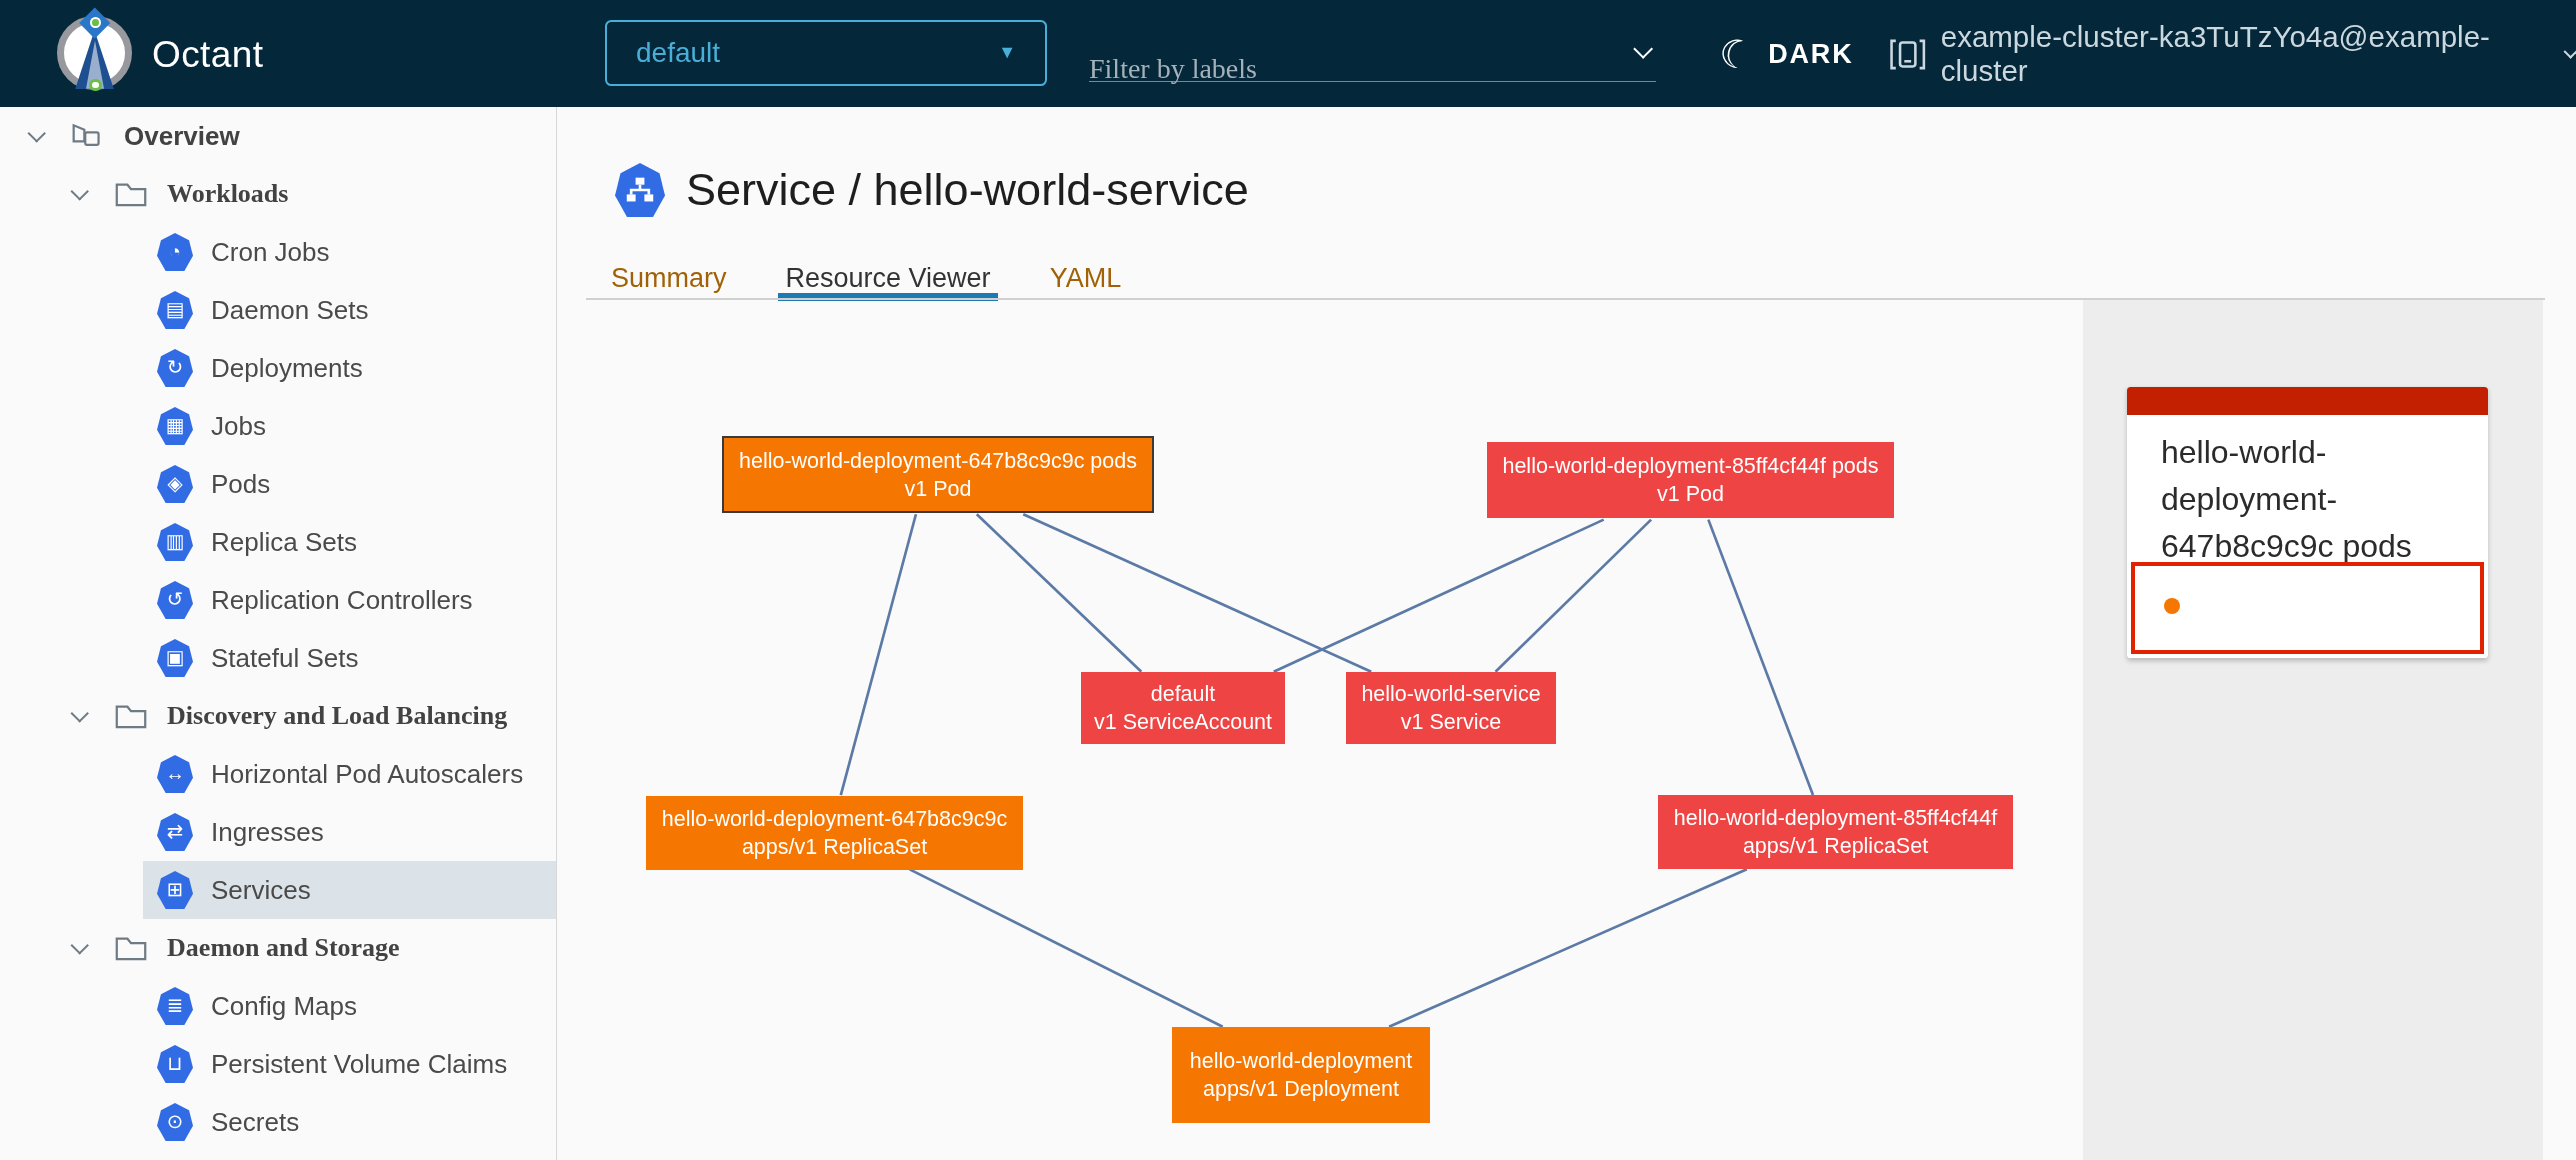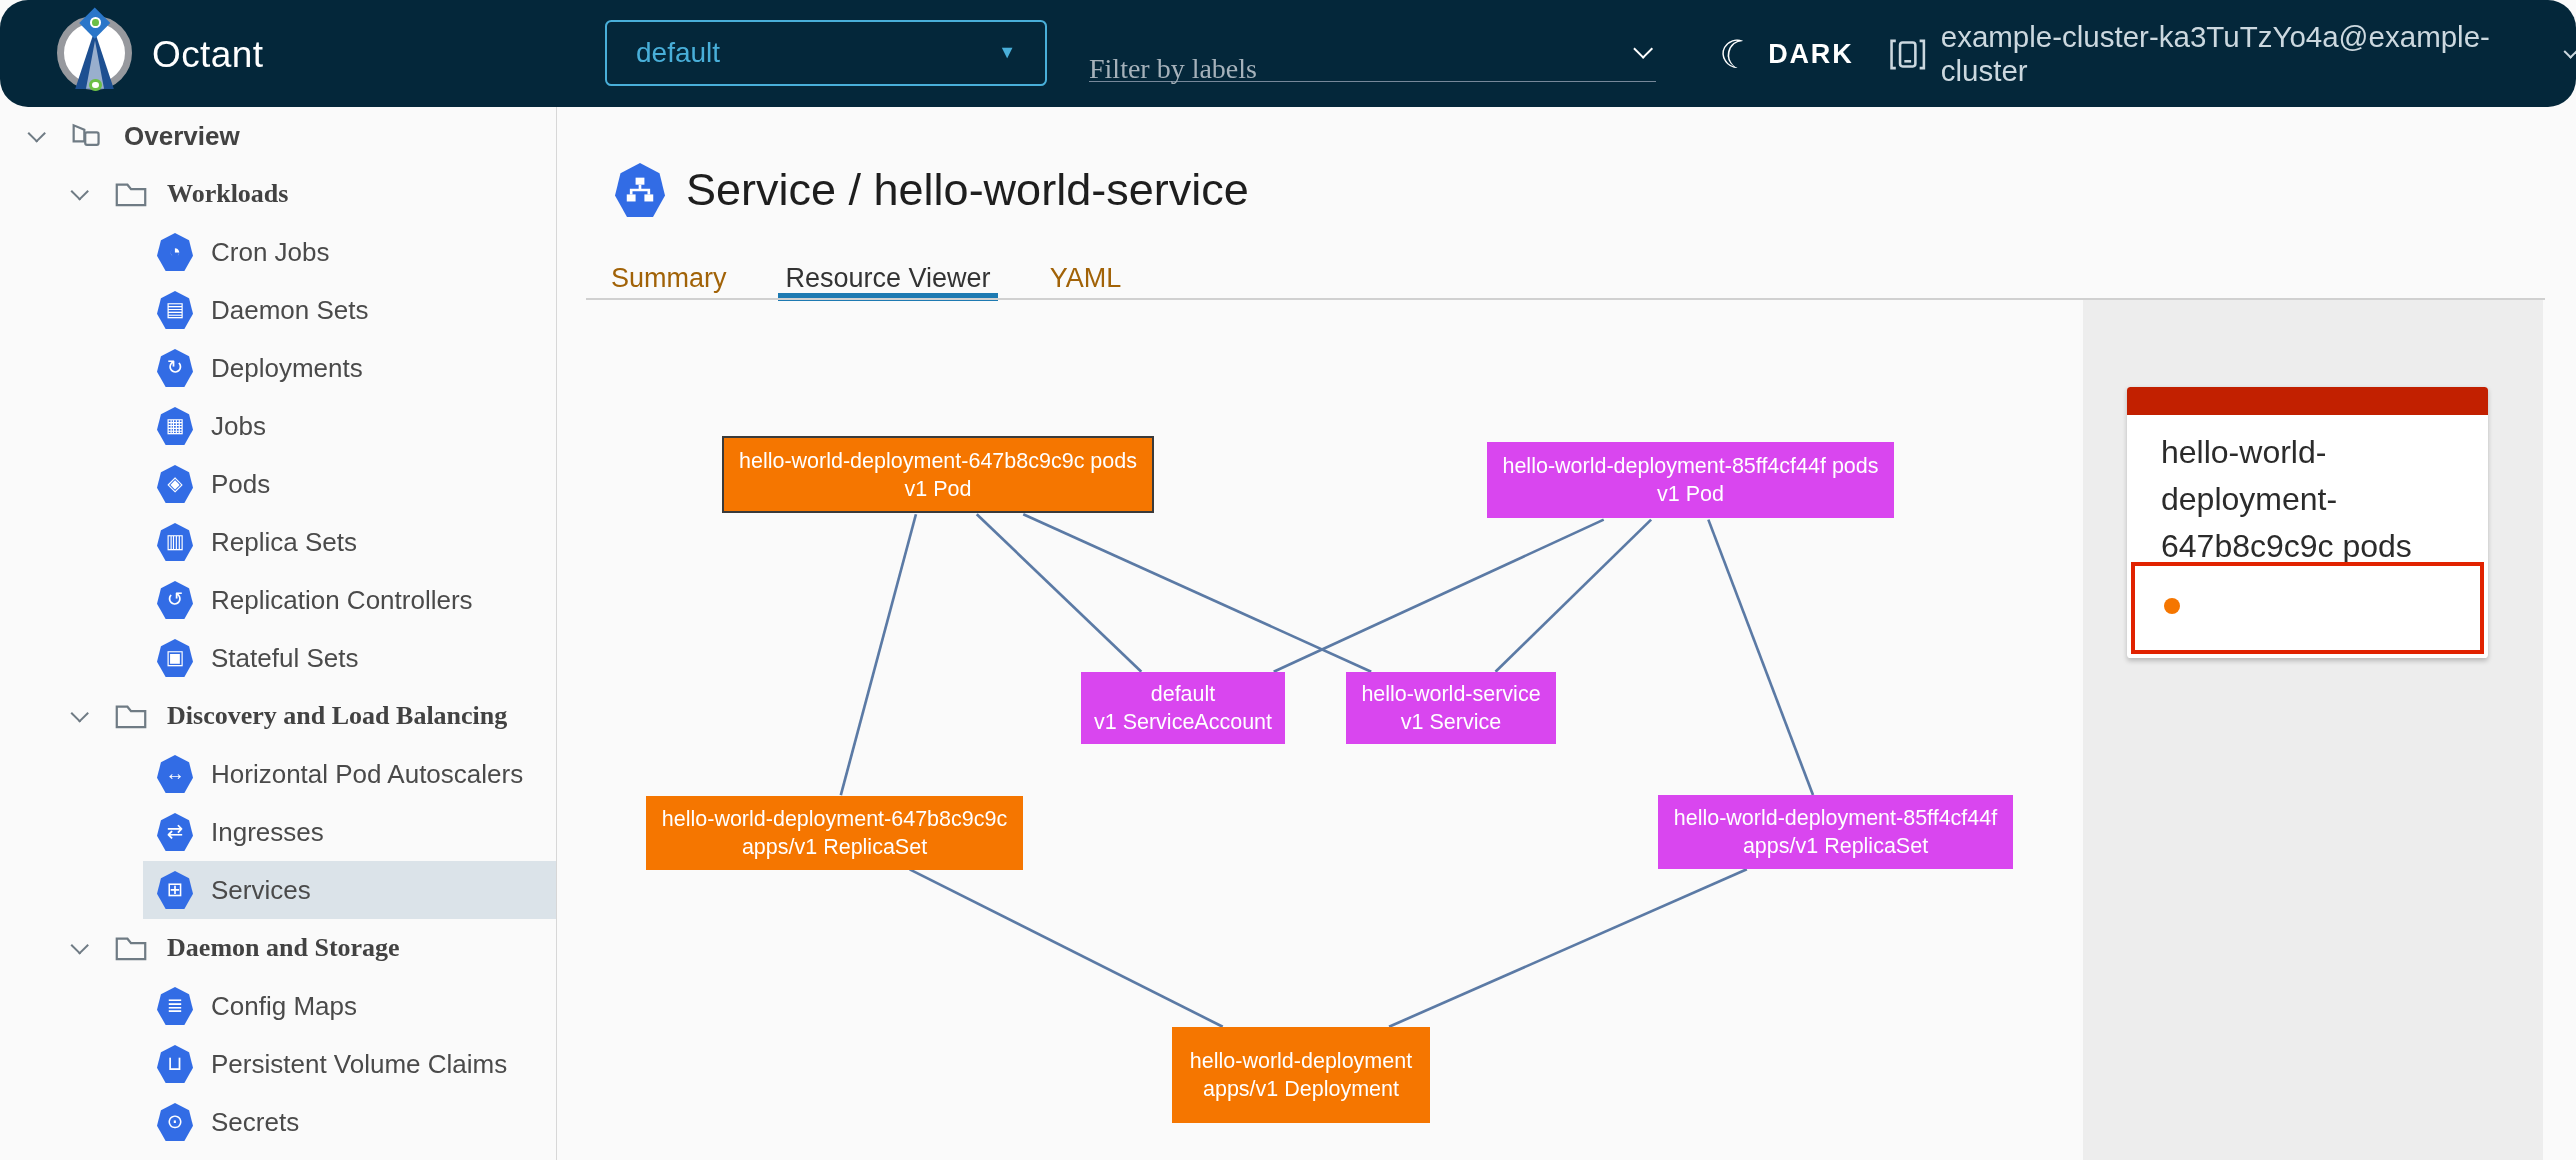--- a/index.html
+++ b/index.html
@@ -1,21 +1,21 @@
 <!DOCTYPE html>
 <html style="font-size:14.3px"><head>
 <meta charset="utf-8">
 <style>
   * { box-sizing: border-box; margin: 0; padding: 0; }
   html,body { background:#fafafa; }
   .page { position:relative; width:2576px; height:1160px; overflow:hidden;
           font-family:"Liberation Sans","DejaVu Sans",sans-serif; background:#fafafa; }
 
   
-  .header { position:absolute; left:0; top:0; width:2576px; height:107px; background:#04273a;border-radius:28px; }
+  .header { position:absolute; left:0; top:0; width:2576px; height:107px; background:#04273a; }
   .logo { position:absolute; left:52px; top:10.7px; width:85px; height:85px; }
   .logo-ring { position:absolute; inset:5.4px; border-radius:50%; background:#fff; border:7.2px solid #97999e; }
   .logo-fan { position:absolute; left:23px; top:19.7px; width:39px; height:59px; background:#1d4f91;
               clip-path:polygon(50% 0,100% 100%,0 100%); }
   .logo-fan-in { position:absolute; left:34px; top:30px; width:18px; height:48px; background:#fff;
               clip-path:polygon(50% 0,100% 100%,0 100%); opacity:.55; }
   .logo-top { position:absolute; left:32px; top:0.9px; width:21.5px; height:21.5px; background:#2a76c9; transform:rotate(45deg); }
   .logo-top-dot { position:absolute; left:38px; top:6.3px; width:10.7px; height:10.7px; border-radius:50%; background:#6cbf46; border:2.7px solid #fff; }
   .logo-bot-dot { position:absolute; left:37px; top:68px; width:12.5px; height:12.5px; border-radius:50%; background:#fff; border:3.6px solid #6cbf46; }
   .app-name { position:absolute; left:152px; top:34px; font-size:37px; color:#fff; letter-spacing:0.4px; }
@@ -72,21 +72,21 @@
   .tab.active { color:#333; font-weight:500; }
   .tab.active::after { content:""; position:absolute; left:-7.2px; right:-7.2px; bottom:-0.9px; height:8px; background:#1d7ab2; }
   .tabs-divider { position:absolute; left:586px; top:298px; width:1959px; height:1.8px; background:#d0d0d0; }
 
   
   #edges { position:absolute; left:0; top:0; width:2576px; height:1160px; pointer-events:none; }
   .node { position:absolute; display:flex; flex-direction:column; justify-content:center;
           text-align:center; color:#fff; font-size:21.5px; font-weight:500; line-height:28px;
           cursor:pointer; overflow:hidden; }
   .node.orange { background:#f57600; }
-  .node.green  { background:#d946ef; }
+  .node.green  { background:#ef4444; }
   .node.selected { border:2.7px solid #3a3a3a; }
 
   
   .panel { position:absolute; left:2083px; top:300px; width:460px; height:860px; background:#ededed; }
   .card { position:absolute; left:44px; top:87px; width:361px; height:271px; background:#fff;
           border-radius:3.6px; box-shadow:0 2.7px 5.4px rgba(0,0,0,.22); }
   .card-top { height:28px; background:#c22000; border-radius:3.6px 3.6px 0 0; }
   .card-title { padding:14.3px 23px 0 34px; font-size:32px; line-height:47px; color:#2b2b2b; }
   .card-selbox { position:absolute; left:3.6px; right:3.6px; bottom:3.6px; height:92px;
                  border:4.5px solid #e12200; background:#fff; }

